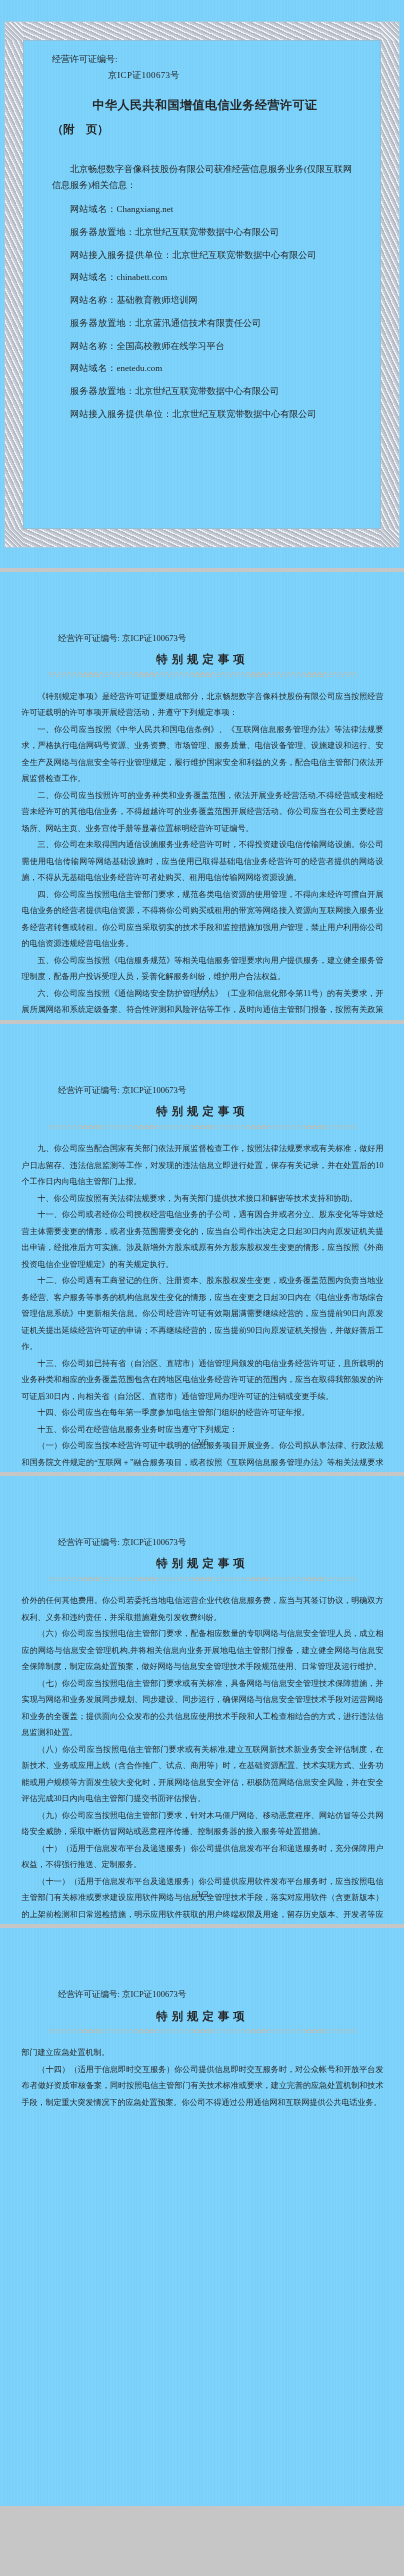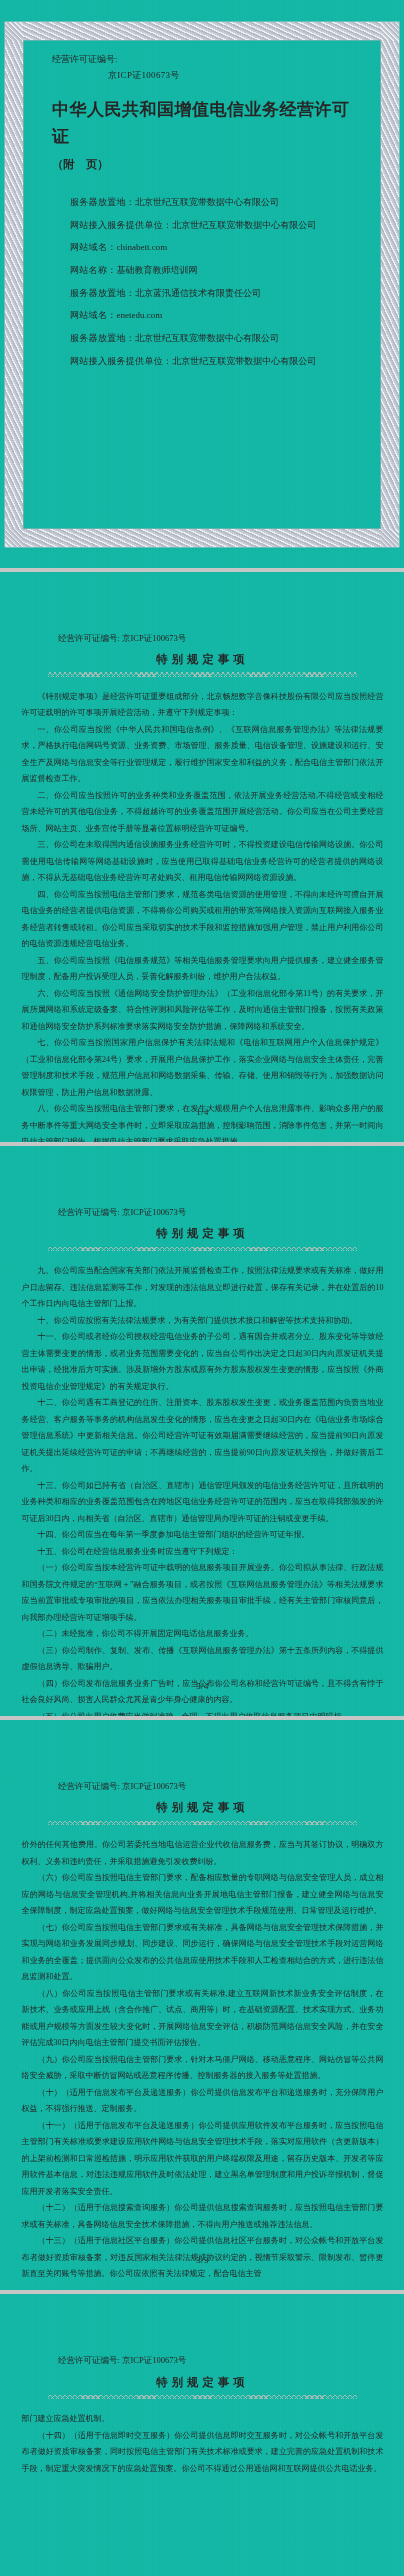--- a/index.html
+++ b/index.html
@@ -6,21 +6,21 @@
   body{
     width:405px;
     background:#c6c6c6;
     font-family:"Liberation Serif","DejaVu Serif",serif;
     color:#262626;
   }
   .doc{width:405px;}
   .page{
     position:relative;
     width:405px;
-    background:#14b8a6;
+    background:#7dd3fc;
     overflow:hidden;
   }
   .page + .page{margin-top:4.1px;}
   .page::before{
     content:"";
     position:absolute;inset:0;
     background:repeating-linear-gradient(90deg,rgba(0,0,0,.014) 0 1.5px,transparent 1.5px 3.1px);
     pointer-events:none;
   }
 
@@ -33,42 +33,43 @@
     box-shadow:inset 0 0 0 0.5px #a9b0ba, 0 0 0 0.5px #c2c8d1;
   }
   .cert-content{
     position:absolute;left:52px;right:47px;top:52px;
     font-size:9px;line-height:1.6;
   }
   .lic-label{font-size:9px;}
   .lic-no{margin:2.1px 0 0 56px;font-size:9px;letter-spacing:0.3px;}
   .cert-title{
     margin:13.4px 0 4.1px;
-    font-size:17px;font-weight:700;
+    text-align:center;
+    font-size:12px;font-weight:700;
     letter-spacing:0.5px;
   }
   .cert-subtitle{
     text-align:left;
     font-size:11.3px;font-weight:700;
     margin:0 0 23px;
   }
   .cert-intro{
     margin:0 0 10.3px;
     text-indent:2em;
     line-height:1.8;
   }
   .cert-entries p.entry{
     margin:0 0 8.8px;
     text-indent:2em;
     line-height:1.55;
   }
   .entry-label{letter-spacing:0.3px;}
 
   
-  .prov{height:570px;}
+  .prov{height:448px;}
   .prov-last{height:578px;}
   .prov-lic{margin:61px 0 0 58px;font-size:8.5px;}
   .prov-title{
     margin:7.2px 0 5.2px;
     text-align:center;
     font-size:11.3px;font-weight:700;
     letter-spacing:4.1px;
   }
   .prov-sep{
     width:309px;height:4.1px;margin:0 auto;
@@ -95,26 +96,29 @@
 
 <div class="doc">
 
   <section class="page cert">
     <div class="cert-frame"></div>
     <div class="cert-content">
       <div class="lic-label">经营许可证编号:</div>
       <div class="lic-no">京ICP证100673号</div>
       <h1 class="cert-title">中华人民共和国增值电信业务经营许可证</h1>
       <div class="cert-subtitle">（附　页）</div>
+      <p class="cert-intro">北京畅想数字音像科技股份有限公司获准经营信息服务业务(仅限互联网信息服务)相关信息：</p>
       <div class="cert-entries">
+          <p class="entry"><span class="entry-label">网站域名：</span><span class="entry-value">Changxiang.net</span></p>
           <p class="entry"><span class="entry-label">服务器放置地：</span><span class="entry-value">北京世纪互联宽带数据中心有限公司</span></p>
           <p class="entry"><span class="entry-label">网站接入服务提供单位：</span><span class="entry-value">北京世纪互联宽带数据中心有限公司</span></p>
           <p class="entry"><span class="entry-label">网站域名：</span><span class="entry-value">chinabett.com</span></p>
           <p class="entry"><span class="entry-label">网站名称：</span><span class="entry-value">基础教育教师培训网</span></p>
           <p class="entry"><span class="entry-label">服务器放置地：</span><span class="entry-value">北京蓝汛通信技术有限责任公司</span></p>
+          <p class="entry"><span class="entry-label">网站名称：</span><span class="entry-value">全国高校教师在线学习平台</span></p>
           <p class="entry"><span class="entry-label">网站域名：</span><span class="entry-value">enetedu.com</span></p>
           <p class="entry"><span class="entry-label">服务器放置地：</span><span class="entry-value">北京世纪互联宽带数据中心有限公司</span></p>
           <p class="entry"><span class="entry-label">网站接入服务提供单位：</span><span class="entry-value">北京世纪互联宽带数据中心有限公司</span></p>
         </div>
     </div>
   </section>
 
   <section class="page prov">
     <div class="prov-lic"><span>经营许可证编号:</span> <span>京ICP证100673号</span></div>
     <h2 class="prov-title">特别规定事项</h2>
@@ -144,21 +148,21 @@
         <p>十二、你公司遇有工商登记的住所、注册资本、股东股权发生变更，或业务覆盖范围内负责当地业务经营、客户服务等事务的机构信息发生变化的情形，应当在变更之日起30日内在《电信业务市场综合管理信息系统》中更新相关信息。你公司经营许可证有效期届满需要继续经营的，应当提前90日向原发证机关提出延续经营许可证的申请；不再继续经营的，应当提前90日向原发证机关报告，并做好善后工作。</p>
         <p>十三、你公司如已持有省（自治区、直辖市）通信管理局颁发的电信业务经营许可证，且所载明的业务种类和相应的业务覆盖范围包含在跨地区电信业务经营许可证的范围内，应当在取得我部颁发的许可证后30日内，向相关省（自治区、直辖市）通信管理局办理许可证的注销或变更手续。</p>
         <p>十四、你公司应当在每年第一季度参加电信主管部门组织的经营许可证年报。</p>
         <p>十五、你公司在经营信息服务业务时应当遵守下列规定：</p>
         <p>（一）你公司应当按本经营许可证中载明的信息服务项目开展业务。你公司拟从事法律、行政法规和国务院文件规定的“互联网＋”融合服务项目，或者按照《互联网信息服务管理办法》等相关法规要求应当前置审批或专项审批的项目，应当依法办理相关服务项目审批手续，经有关主管部门审核同意后，向我部办理经营许可证增项手续。</p>
         <p>（二）未经批准，你公司不得开展固定网电话信息服务业务。</p>
         <p>（三）你公司制作、复制、发布、传播《互联网信息服务管理办法》第十五条所列内容，不得提供虚假信息诱导、欺骗用户。</p>
         <p>（四）你公司发布信息服务业务广告时，应当公布你公司名称和经营许可证编号，且不得含有悖于社会良好风尚、损害人民群众尤其是青少年身心健康的内容。</p>
         <p>（五）你公司向用户收费应当做到准确、合理，不得向用户收取信息服务项目中明码标</p>
       </div>
-    <div class="page-no">3/4</div>
+    <div class="page-no">2/6</div>
   </section>
 
   <section class="page prov">
     <div class="prov-lic"><span>经营许可证编号:</span> <span>京ICP证100673号</span></div>
     <h2 class="prov-title">特别规定事项</h2>
     <div class="prov-sep"></div>
     <div class="prov-body">
         <p class="cont">价外的任何其他费用。你公司若委托当地电信运营企业代收信息服务费，应当与其签订协议，明确双方权利、义务和违约责任，并采取措施避免引发收费纠纷。</p>
         <p>（六）你公司应当按照电信主管部门要求，配备相应数量的专职网络与信息安全管理人员，成立相应的网络与信息安全管理机构,并将相关信息向业务开展地电信主管部门报备，建立健全网络与信息安全保障制度，制定应急处置预案，做好网络与信息安全管理技术手段规范使用、日常管理及运行维护。</p>
         <p>（七）你公司应当按照电信主管部门要求或有关标准，具备网络与信息安全管理技术保障措施，并实现与网络和业务发展同步规划、同步建设、同步运行，确保网络与信息安全管理技术手段对运营网络和业务的全覆盖；提供面向公众发布的公共信息应使用技术手段和人工检查相结合的方式，进行违法信息监测和处置。</p>

